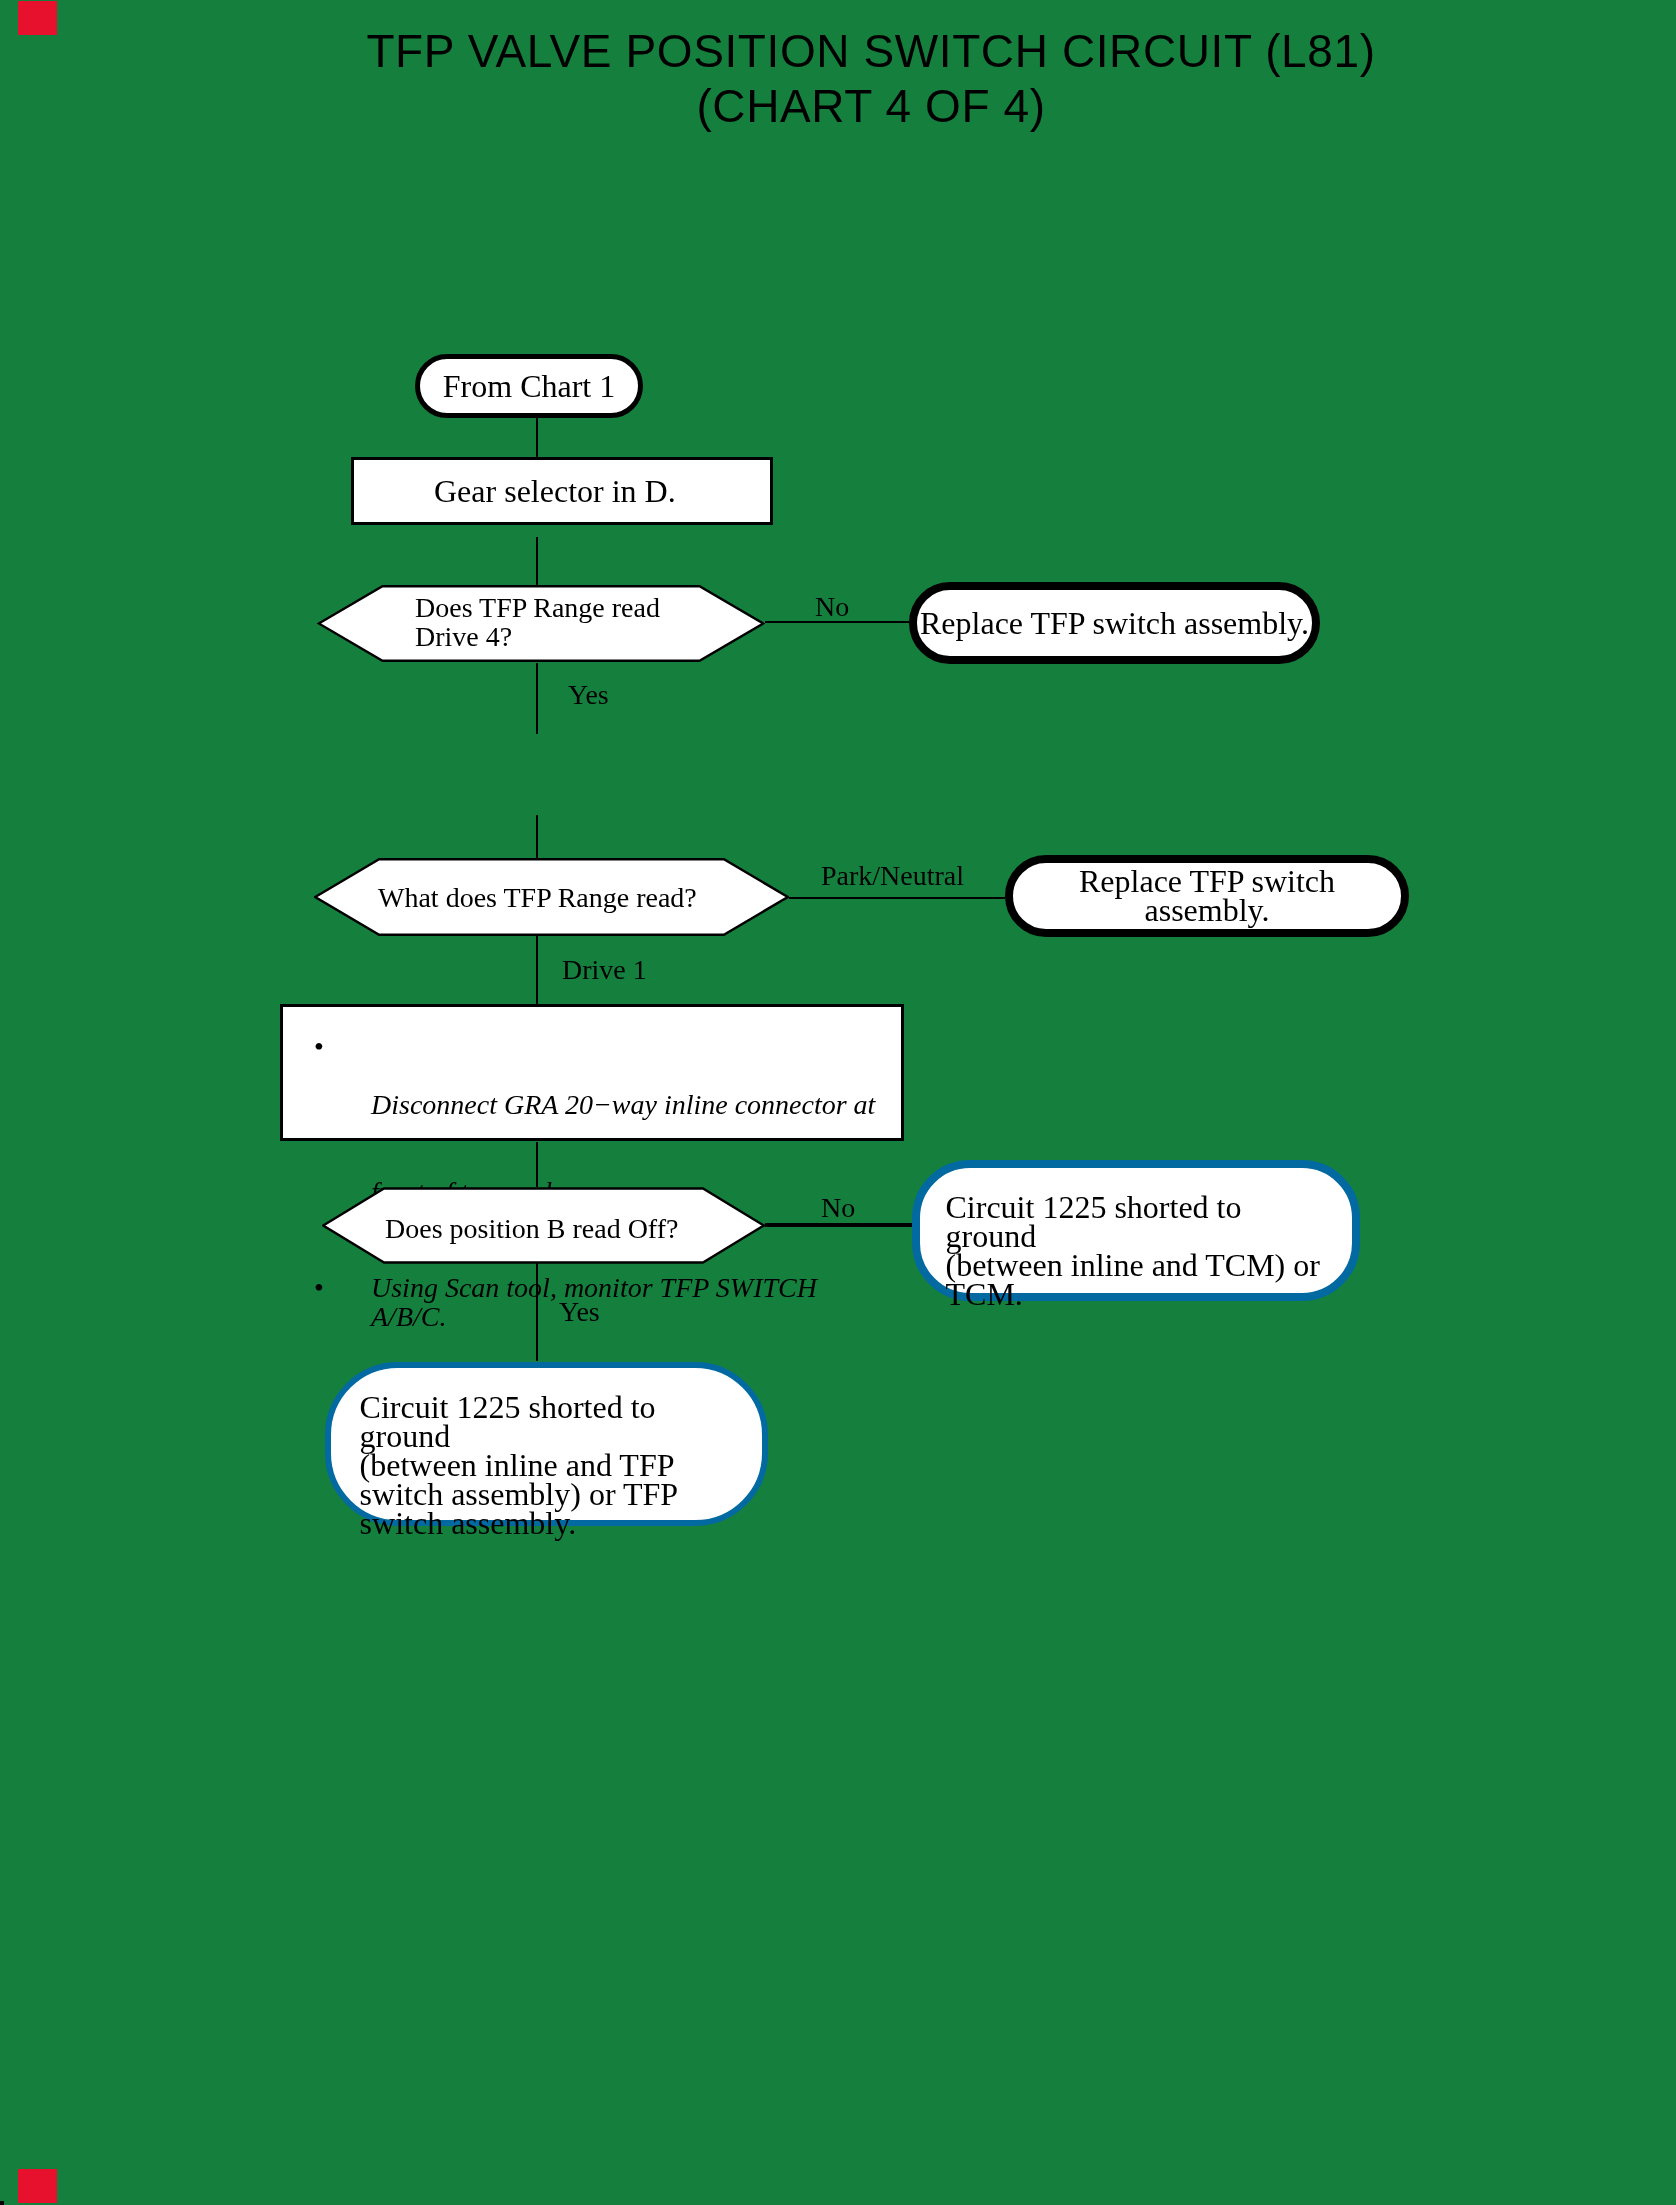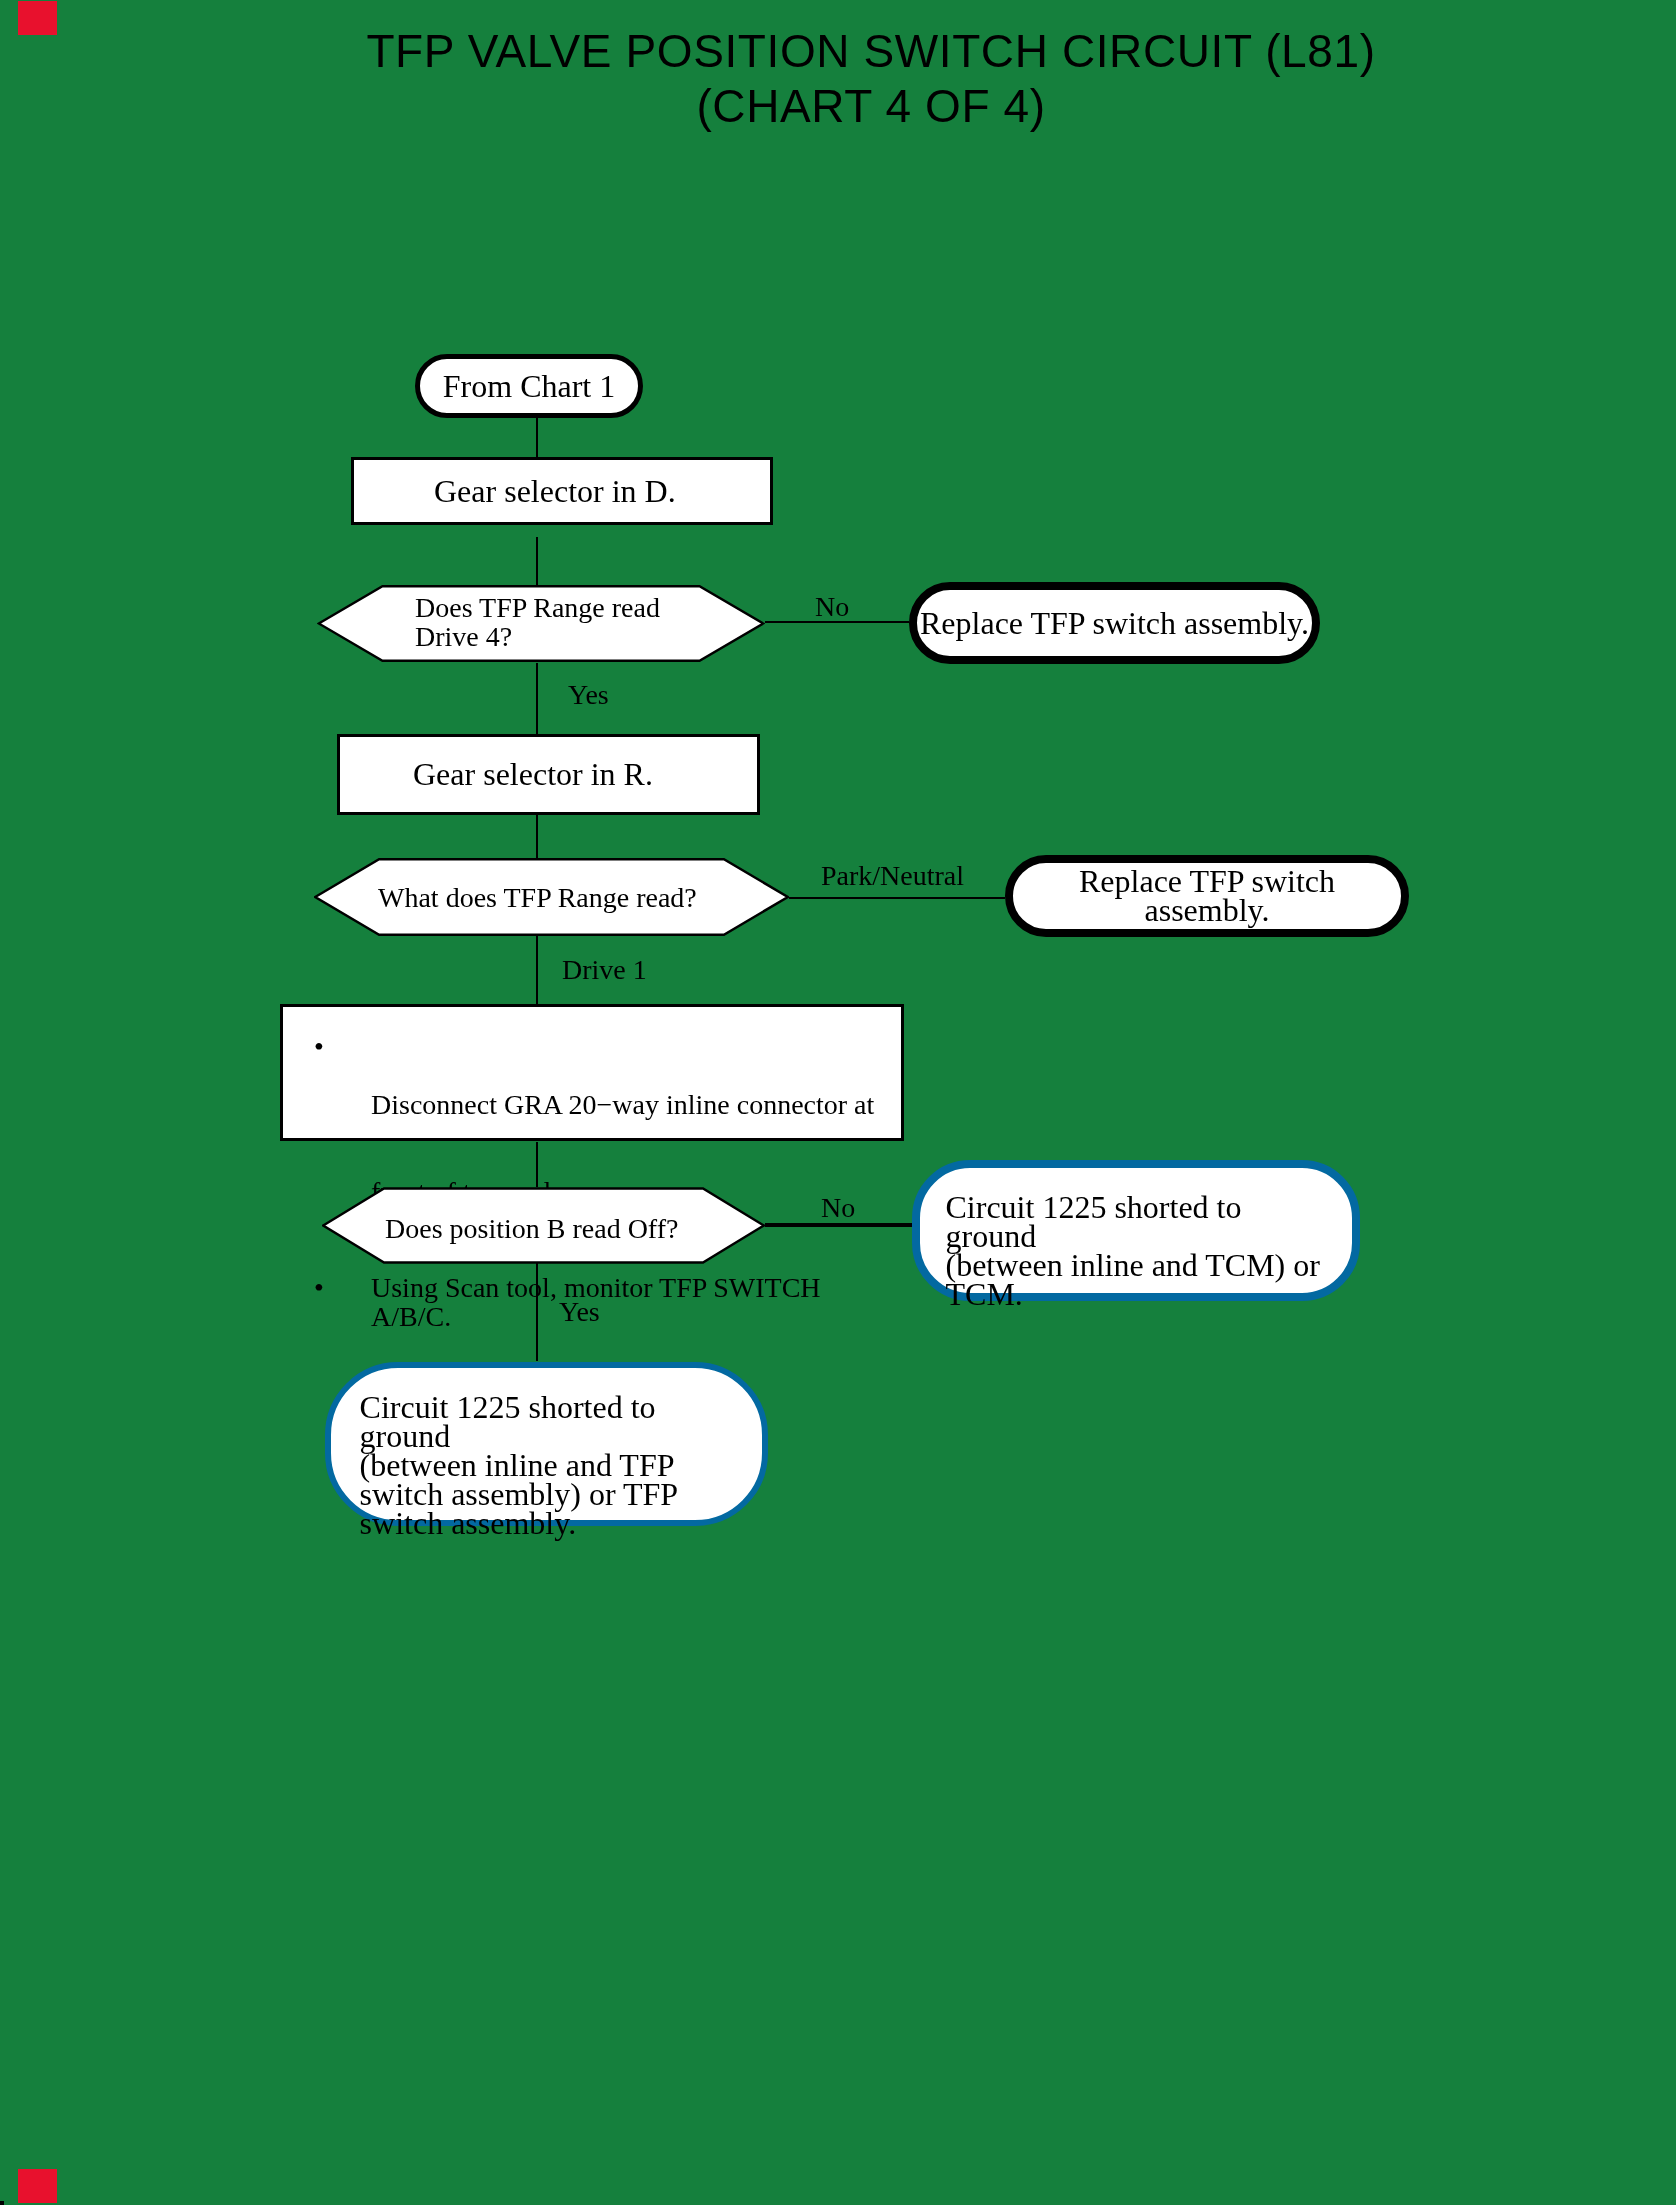--- a/index.html
+++ b/index.html
@@ -59,21 +59,21 @@
   .vline{position:absolute;width:2.4px;background:#000000;}
   .hline{position:absolute;height:2.4px;background:#000000;}
   .hline.bold{height:3.6px;}
   
   .edge-label{position:absolute;font-size:28px;line-height:29px;white-space:nowrap;}
   
   .bullets{padding:25px 14.6px 0 31px;font-size:28px;line-height:29px;}
   .bullet-row{display:flex;}
   .bullet-row + .bullet-row{margin-top:8.5px;}
   .bullet-glyph{width:57px;flex:0 0 57px;}
-  .bullet-text{white-space:pre-wrap;}
+  .bullet-text{white-space:pre-wrap;font-style:italic;}
   
   .corner-mark{position:absolute;background:#e8112d;}
   .corner-dot{position:absolute;background:#000000;}
 </style>
 </head>
 <body>
 
 <div class="page">
 
   <div class="corner-mark" style="left:18px;top:1.2px;width:39px;height:34px;"></div>
@@ -112,23 +112,20 @@
     <div>Does TFP Range read</div>
     <div>Drive 4?</div>
   </div>
   <div class="edge-label" style="left:815px;top:592px;">No</div>
   <div class="edge-label" style="left:568px;top:680px;">Yes</div>
 
   <div class="stadium thick node-text" style="left:909px;top:582px;width:411px;height:82px;">
     <span>Replace TFP switch assembly.</span>
   </div>
 
-  <div class="rect node-text" style="left:337px;top:734px;width:423px;height:81px;padding-left:73px;">
-    <span>Gear selector in R.</span>
-  </div>
 
   <svg class="hex" style="left:314px;top:858px;" width="475" height="78" viewBox="0 0 781 128">
     <polygon points="2,64 107,2 674,2 779,64 674,126 107,126"></polygon>
   </svg>
   <div class="hex-label" style="left:378px;top:883px;">What does TFP Range read?</div>
   <div class="edge-label" style="left:821px;top:861px;">Park/Neutral</div>
   <div class="edge-label" style="left:562px;top:955px;">Drive 1</div>
 
   <div class="stadium thick node-text" style="left:1005px;top:855px;width:404px;height:82px;">
     <span>Replace TFP switch assembly.</span>

